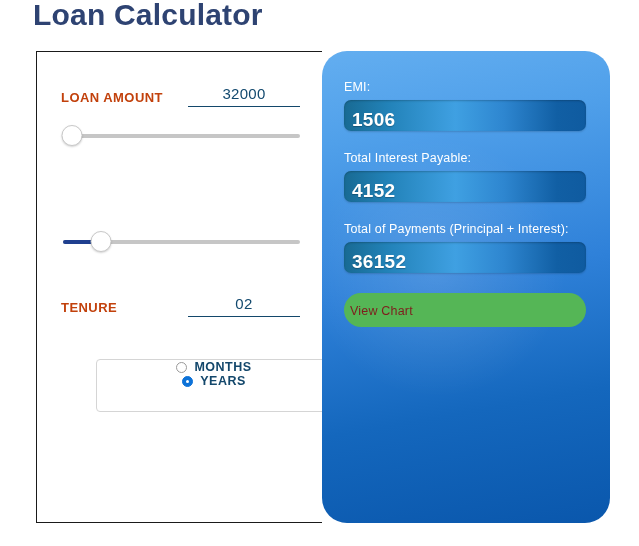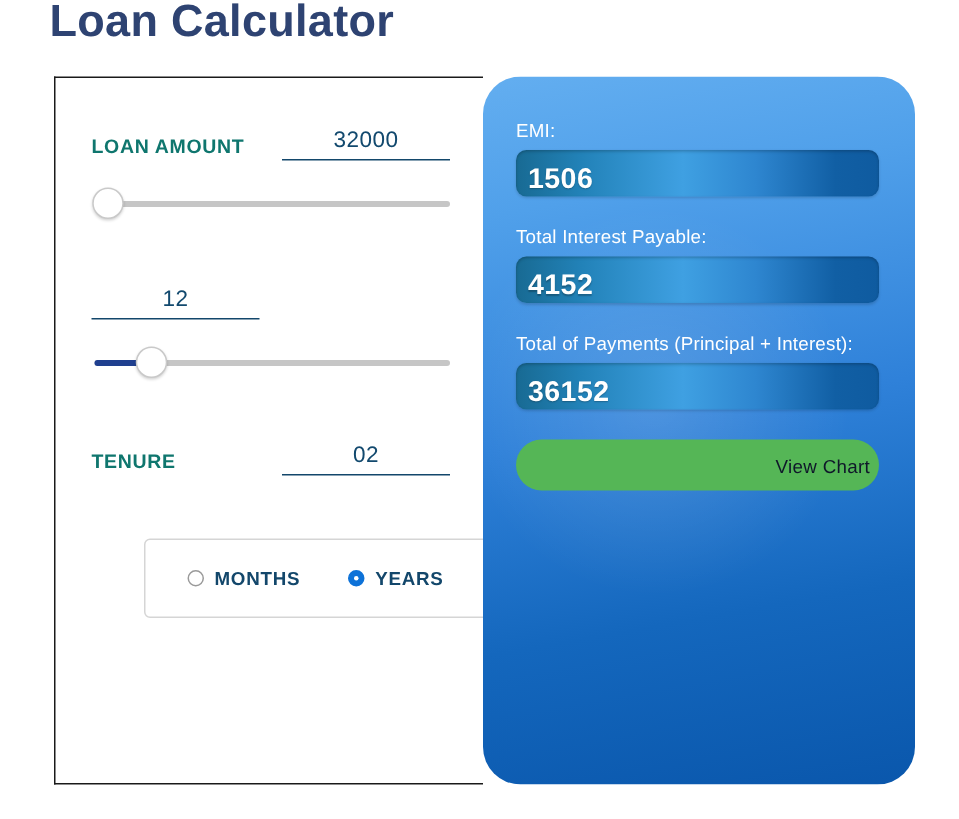--- a/index.html
+++ b/index.html
@@ -58,21 +58,21 @@
   .field-row {
     display: flex;
     align-items: flex-end;
     justify-content: space-between;
     padding: 0 22px 0 24px;
     height: 30px;
   }
   .field-label {
     font-size: 13px;
     font-weight: bold;
-    color: #0f766e;
+    color: #c2410c;
     letter-spacing: 0.45px;
     line-height: 18px;
   }
   .field-input {
     width: 112px;
     border: none;
     border-bottom: 1.6px solid #13476b;
     background: transparent;
     font-family: "Liberation Sans", sans-serif;
     font-size: 15px;
@@ -123,20 +123,21 @@
     left: 59px;
     top: 307px;
     width: 240px;
     height: 53px;
     border: 1px solid #d5d5d5;
     border-radius: 4px;
     background: #fff;
     display: flex;
     align-items: center;
     padding-left: 28px;
+    flex-direction: column;
   }
   .radio-option {
     display: flex;
     align-items: center;
     gap: 7px;
     margin-right: 32px;
     cursor: pointer;
   }
   .radio-dot {
     width: 11px;
@@ -166,26 +167,26 @@
     color: #13476b;
     letter-spacing: 0.5px;
   }
 
   
   .btn-green {
     display: block;
     border: none;
     border-radius: 22px;
     background: #55b656;
-    color: #0f172a;
+    color: #7f1d1d;
     font-family: "Liberation Sans", sans-serif;
     font-size: 13px;
     letter-spacing: 0.2px;
     cursor: pointer;
-    text-align: right;
+    text-align: left;
   }
   #calculate-emi-button {
     position: absolute;
     left: 59px;
     top: 401px;
     width: 240px;
     height: 34px;
     line-height: 34px;
   }
 
@@ -261,21 +262,20 @@
       </div>
       <div class="slider-wrap">
         <div class="slider-track"></div>
         <div class="slider-fill" id="loan-amount-fill" style="width:0%"></div>
         <div class="slider-thumb" id="loan-amount-thumb" style="left:4%"></div>
       </div>
     </div>
 
     <div class="field-block" id="field-interest-rate">
       <div class="field-row">
-        <input class="field-input" type="text" value="12" style="">
       </div>
       <div class="slider-wrap">
         <div class="slider-track"></div>
         <div class="slider-fill" id="interest-rate-fill" style="width:16%"></div>
         <div class="slider-thumb" id="interest-rate-thumb" style="left:16%"></div>
       </div>
     </div>
 
     <div class="field-block" id="field-tenure">
       <div class="field-row">

